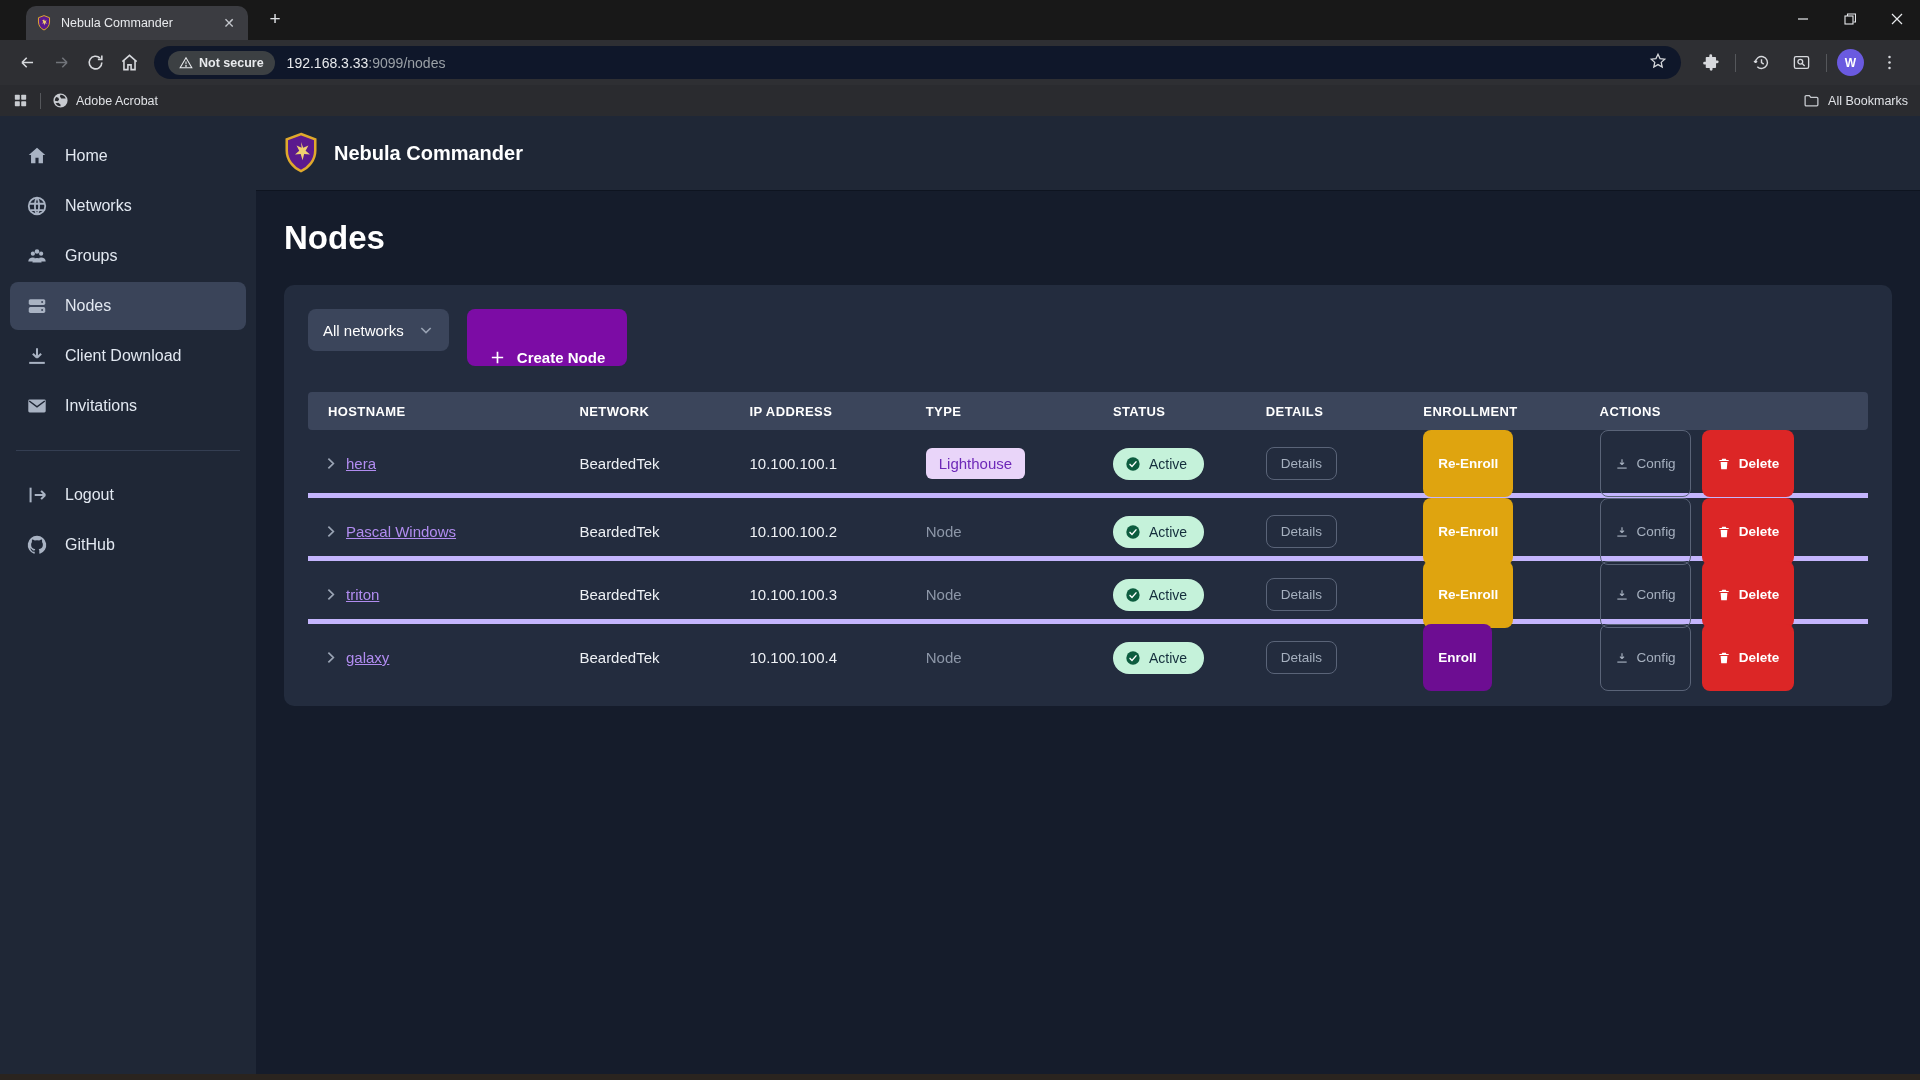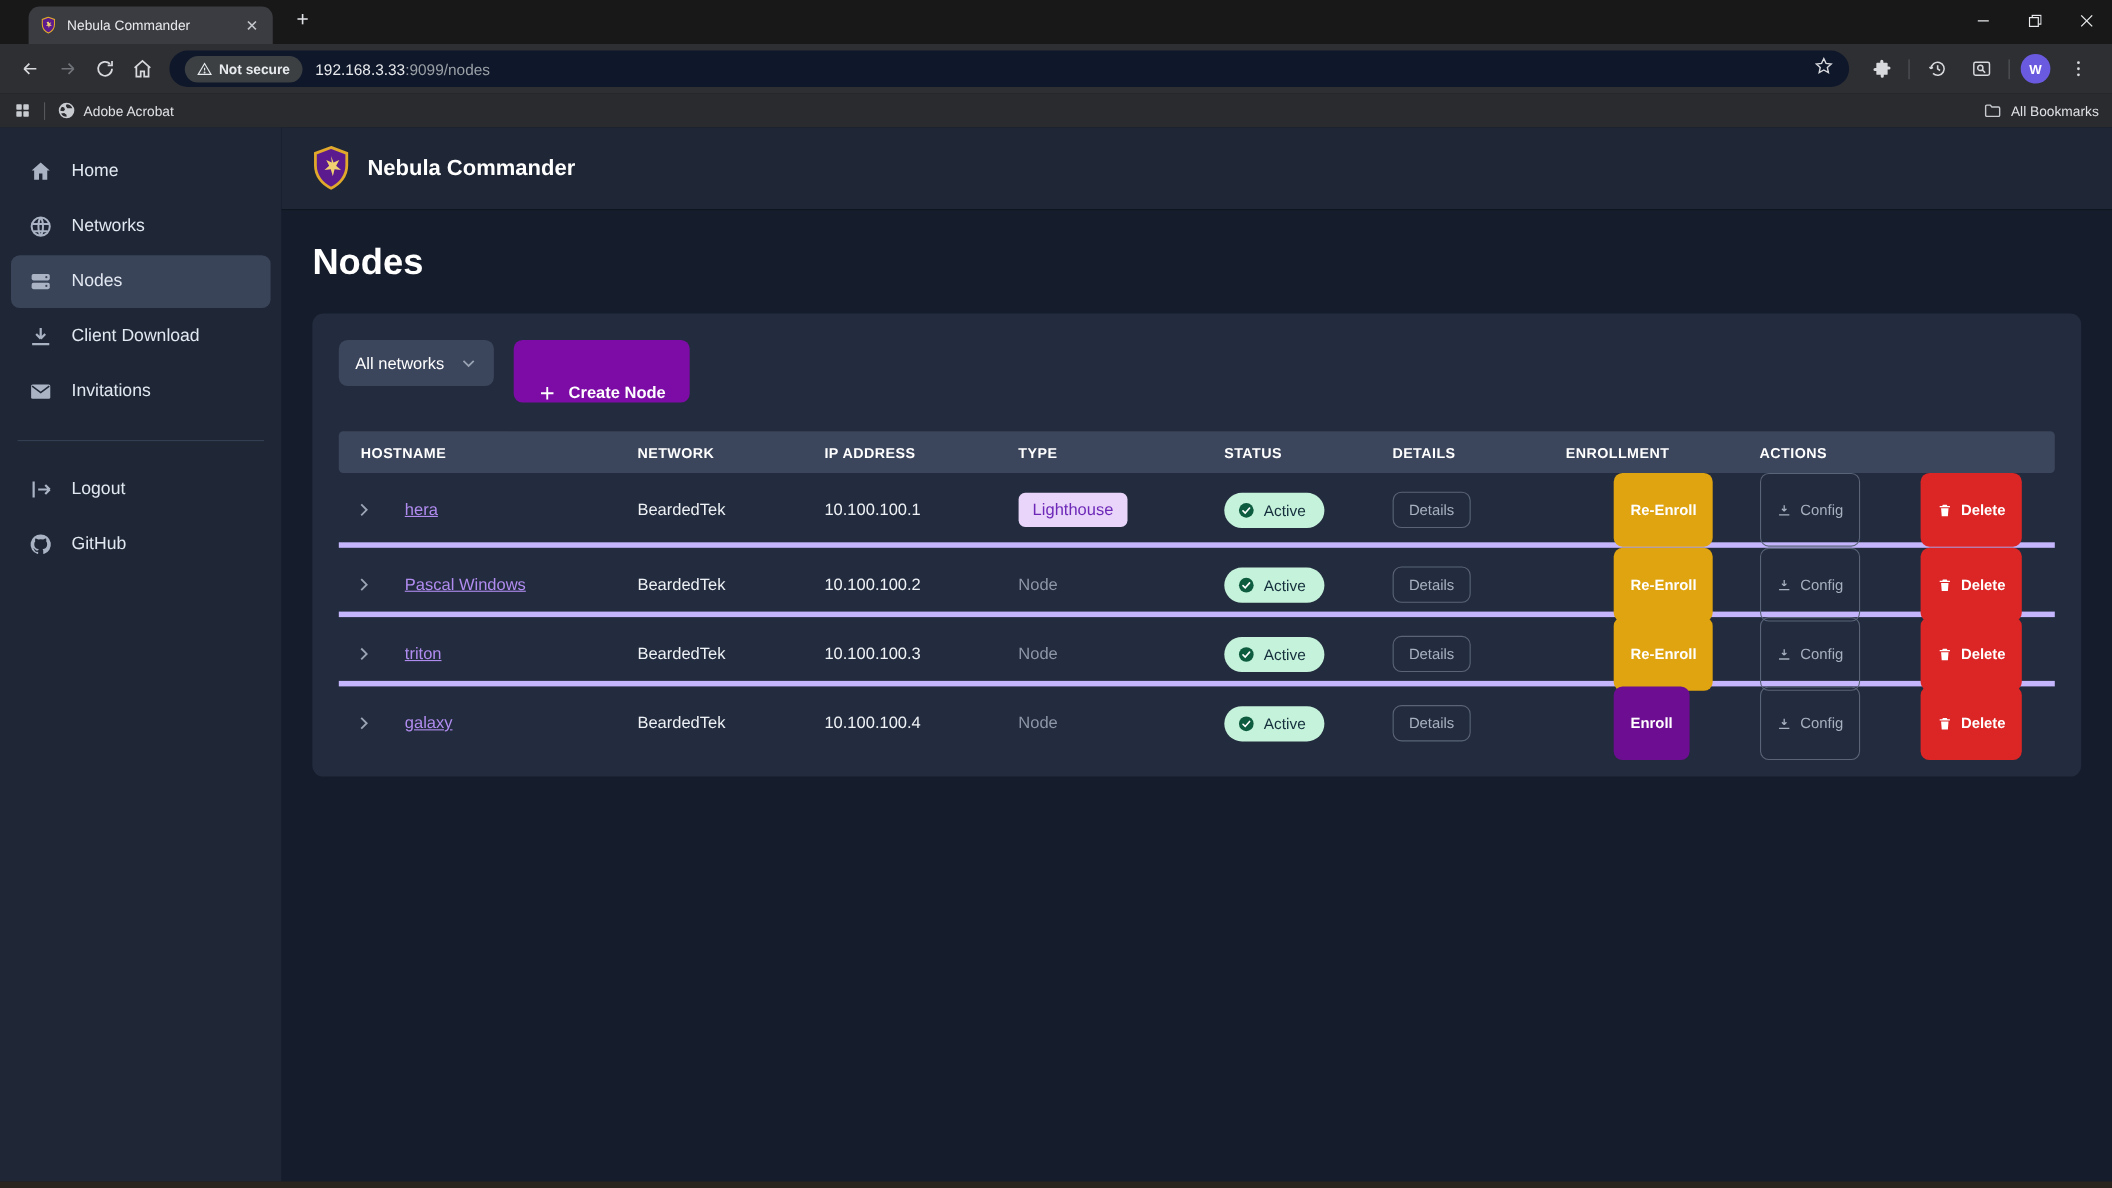--- a/index.html
+++ b/index.html
@@ -81,35 +81,35 @@
     padding:0 22px; font-size:15px; font-weight:bold; display:flex; align-items:flex-end; gap:11px;
     font-family:"Liberation Sans", sans-serif; }
   .btn-create svg { width:17px; height:17px; }
 
   :root { --cols: 17.4% 10.9% 11.3% 12% 9.8% 10.1% 11.3% 17.2%; }
   .thead { display:grid; grid-template-columns:var(--cols); background:#3b455b; border-radius:4px; height:38px;
     align-items:center; color:#fff; font-size:13px; font-weight:bold; letter-spacing:.4px; }
   .thead .th:first-child { padding-left:20px; }
   .trow { display:grid; grid-template-columns:var(--cols); height:63px; align-items:center; color:#eef1f5; font-size:15px; }
   .trow + .trow { border-top:5px solid #c4b5fd; }
-  .host-cell { padding-left:14px; display:flex; gap:29px; }
+  .host-cell { padding-left:14px; display:flex; gap:7px; }
   .chev { color:#9aa4b4; width:17px; height:17px; display:flex; }
   .chev svg { width:17px; height:17px; }
   .hostlink { color:var(--link-purple,#b18cf0); text-decoration:underline; font-size:15px; cursor:pointer; }
   .type-badge { background:var(--lavender,#e9d5f9); color:#6d28b8; padding:7px 13px; border-radius:6px; font-size:15px; width:fit-content; }
   .type-text { color:#8d97a8; }
   .status-pill { display:inline-flex; align-items:center; gap:8px; background:var(--mint,#c5f2da); color:#142e3c;
     border-radius:999px; padding:8px 17px 8px 12px; font-size:14px; width:fit-content; }
   .status-pill svg { width:16px; height:16px; }
   button { font-family:"Liberation Sans", sans-serif; cursor:default; }
   .btn-outline { background:transparent; border:1px solid #5a6478; color:#a6b0bf; border-radius:8px;
     padding:8px 14px; font-size:13.5px; display:inline-flex; align-items:center; gap:8px; width:fit-content; }
   .btn-outline svg { width:14px; height:14px; }
   .btn-solid { border:none; color:#fff; font-weight:bold; border-radius:8px; padding:26px 15px; font-size:13.5px;
-    display:inline-flex; align-items:center; gap:8px; width:fit-content;margin-left:44px; }
+    display:inline-flex; align-items:center; gap:8px; width:fit-content; }
   .btn-amber { background:var(--amber,#dfa40f); }
   .btn-purple { background:var(--enroll-purple,#6d0d92); }
   .btn-danger { background:var(--red,#dc2626); }
   .btn-danger svg { width:14px; height:14px; }
   .actions-cell { display:flex; gap:11px; }
 
   .bottom-strip { height:6px; background:#2a241f; flex:none; }
 </style>
 </head>
 <body>
@@ -258,20 +258,33 @@
             <span>Home</span>
           </div>
           <div class="side-item">
             <span class="icon">
               <svg viewBox="0 0 24 24" fill="none" stroke="currentColor" stroke-width="2">
                 <circle cx="12" cy="12" r="9"></circle>
                 <path d="M3.5 9.5h17M5 16.5h14M12 3c3 3.5 3 14.5 0 18M12 3c-3 3.5-3 14.5 0 18"></path>
               </svg>
             </span>
             <span>Networks</span>
+          </div>
+          <div class="side-item">
+            <span class="icon">
+              <svg viewBox="0 0 24 24" fill="currentColor">
+                <circle cx="7.5" cy="9.5" r="2.3"></circle>
+                <circle cx="16.5" cy="9.5" r="2.3"></circle>
+                <circle cx="12" cy="7" r="2.5"></circle>
+                <path d="M2.5 18c0-2.6 2.2-4.3 5-4.3 1 0 1.9.2 2.7.6A5.6 5.6 0 0 0 8 18z"></path>
+                <path d="M21.5 18c0-2.6-2.2-4.3-5-4.3-1 0-1.9.2-2.7.6A5.6 5.6 0 0 1 16 18z"></path>
+                <path d="M7 19c0-3 2.2-4.8 5-4.8s5 1.8 5 4.8z"></path>
+              </svg>
+            </span>
+            <span>Groups</span>
           </div>
           <div class="side-item active">
             <span class="icon">
               <svg viewBox="0 0 24 24" fill="currentColor">
                 <rect x="3" y="4.5" width="18" height="6.3" rx="1.8"></rect>
                 <rect x="3" y="13.2" width="18" height="6.3" rx="1.8"></rect>
                 <circle cx="17.6" cy="7.6" r="1.1" fill="#3a4459"></circle>
                 <circle cx="17.6" cy="16.3" r="1.1" fill="#3a4459"></circle>
               </svg>
             </span>

